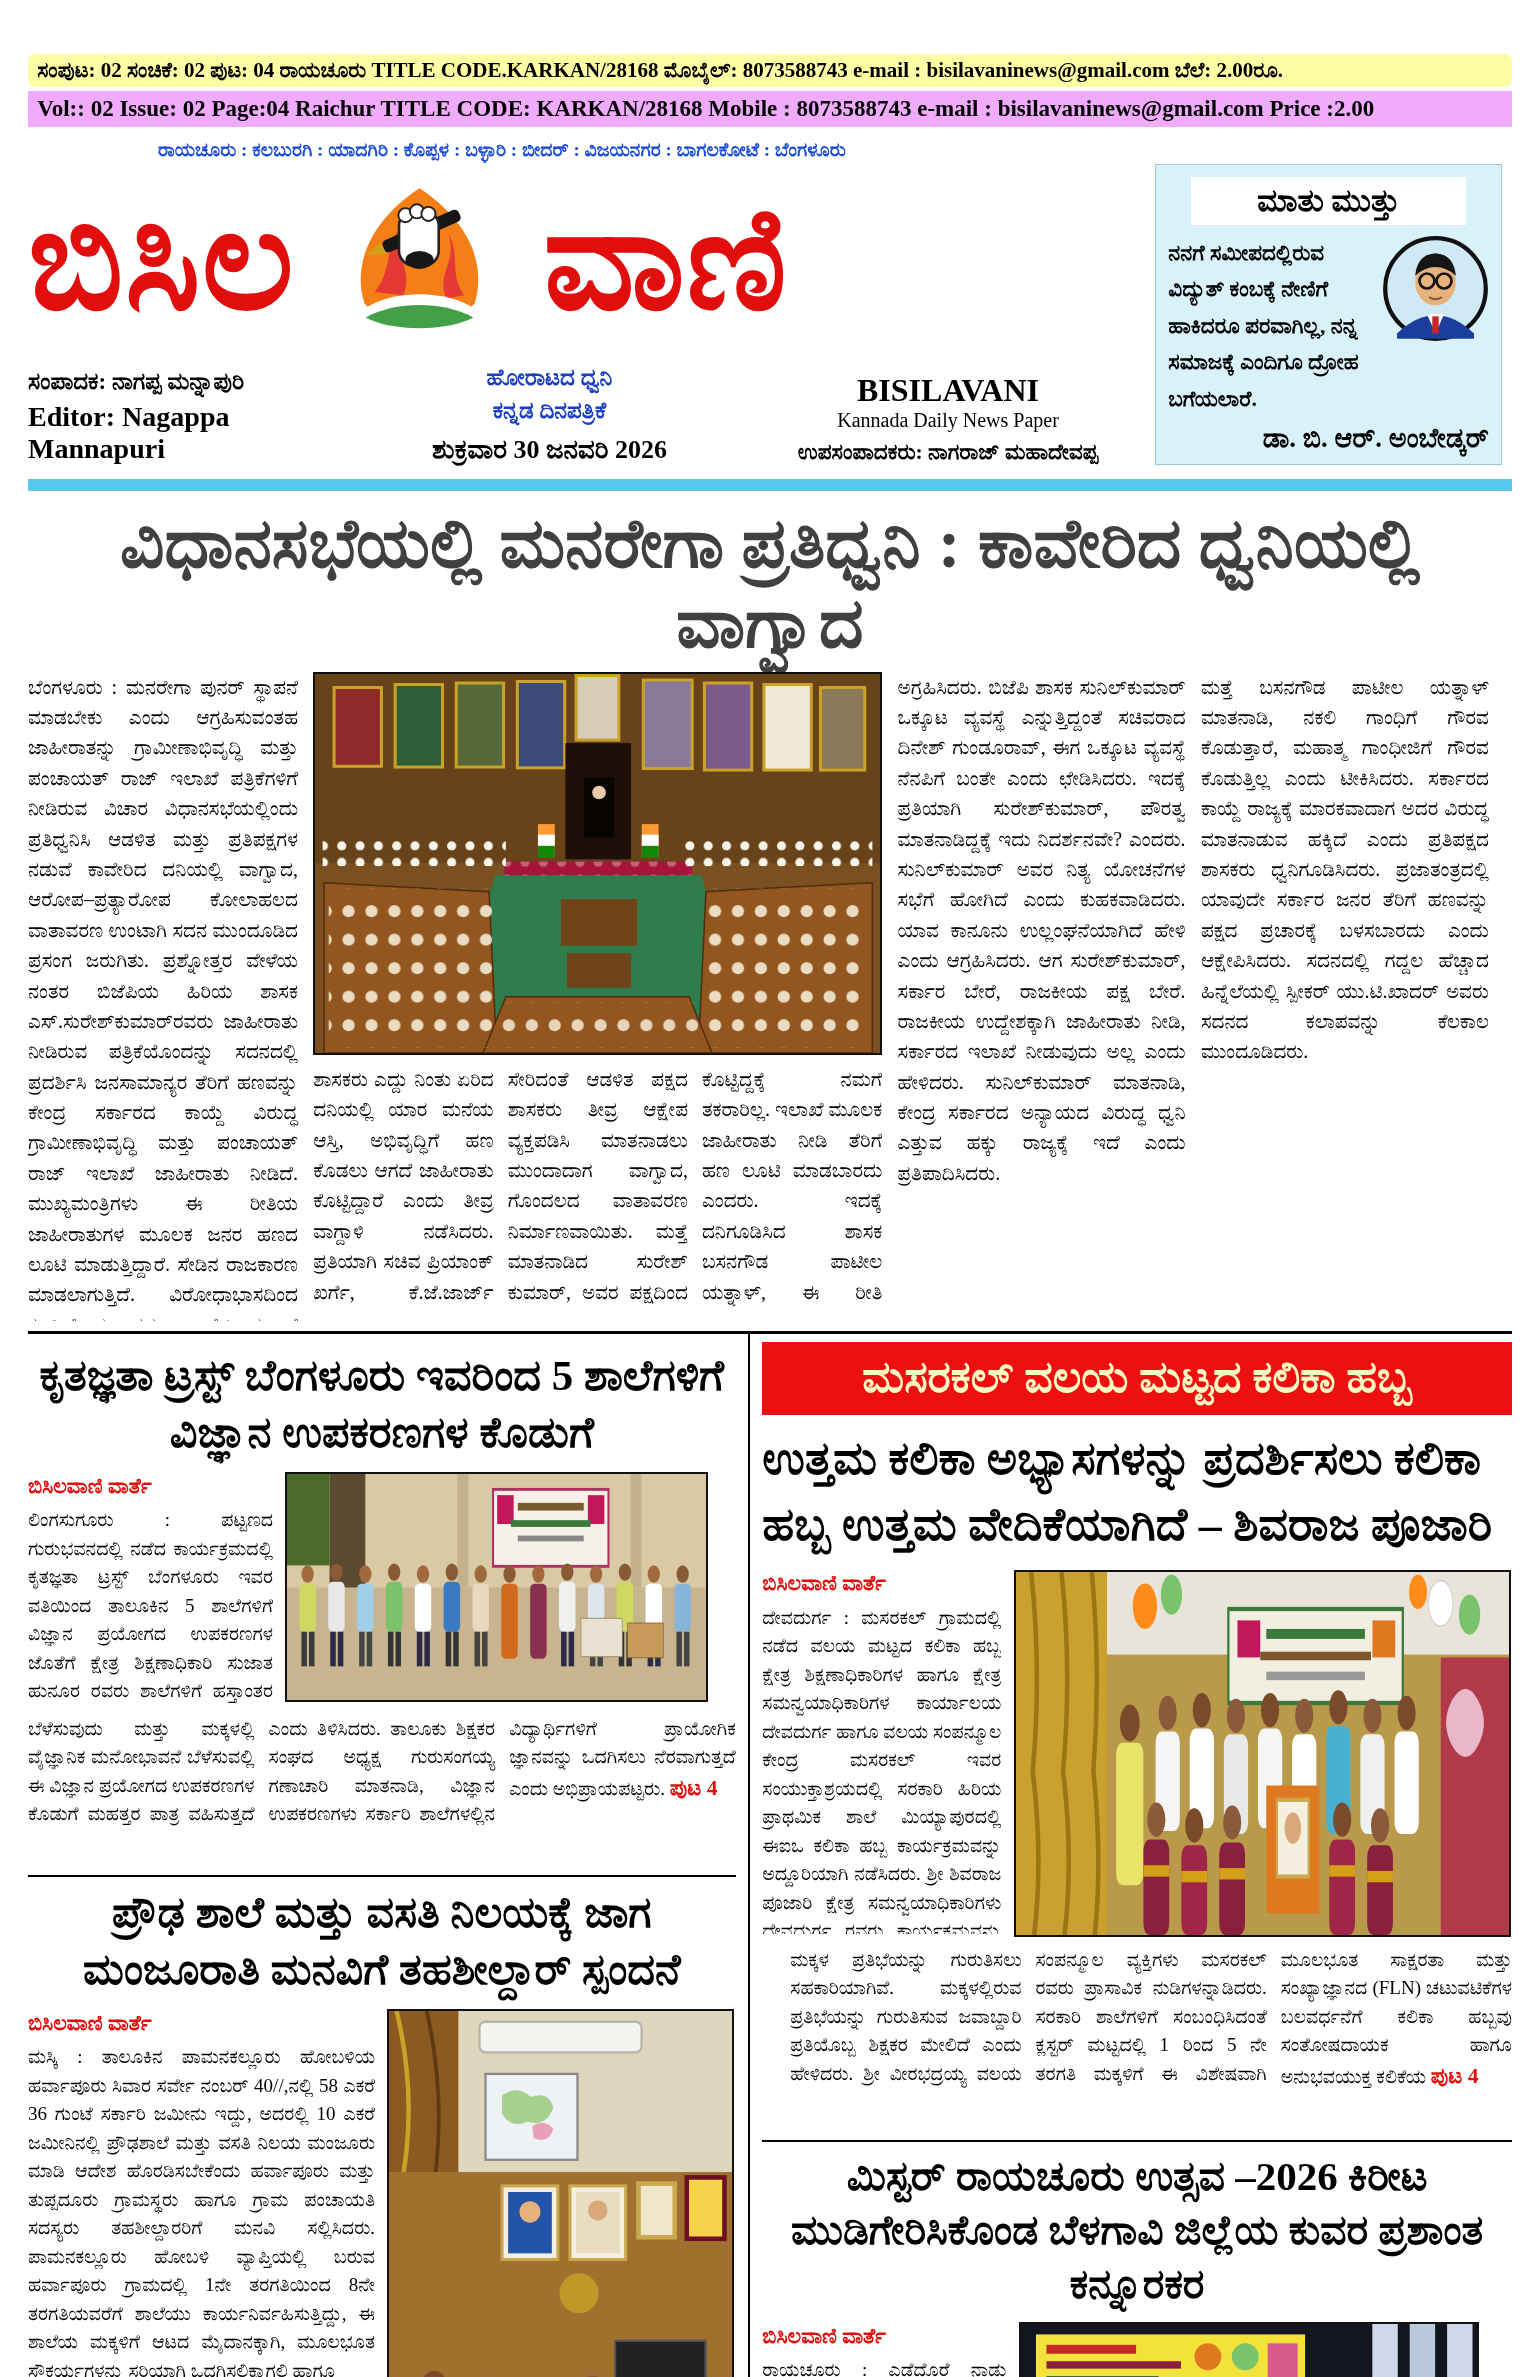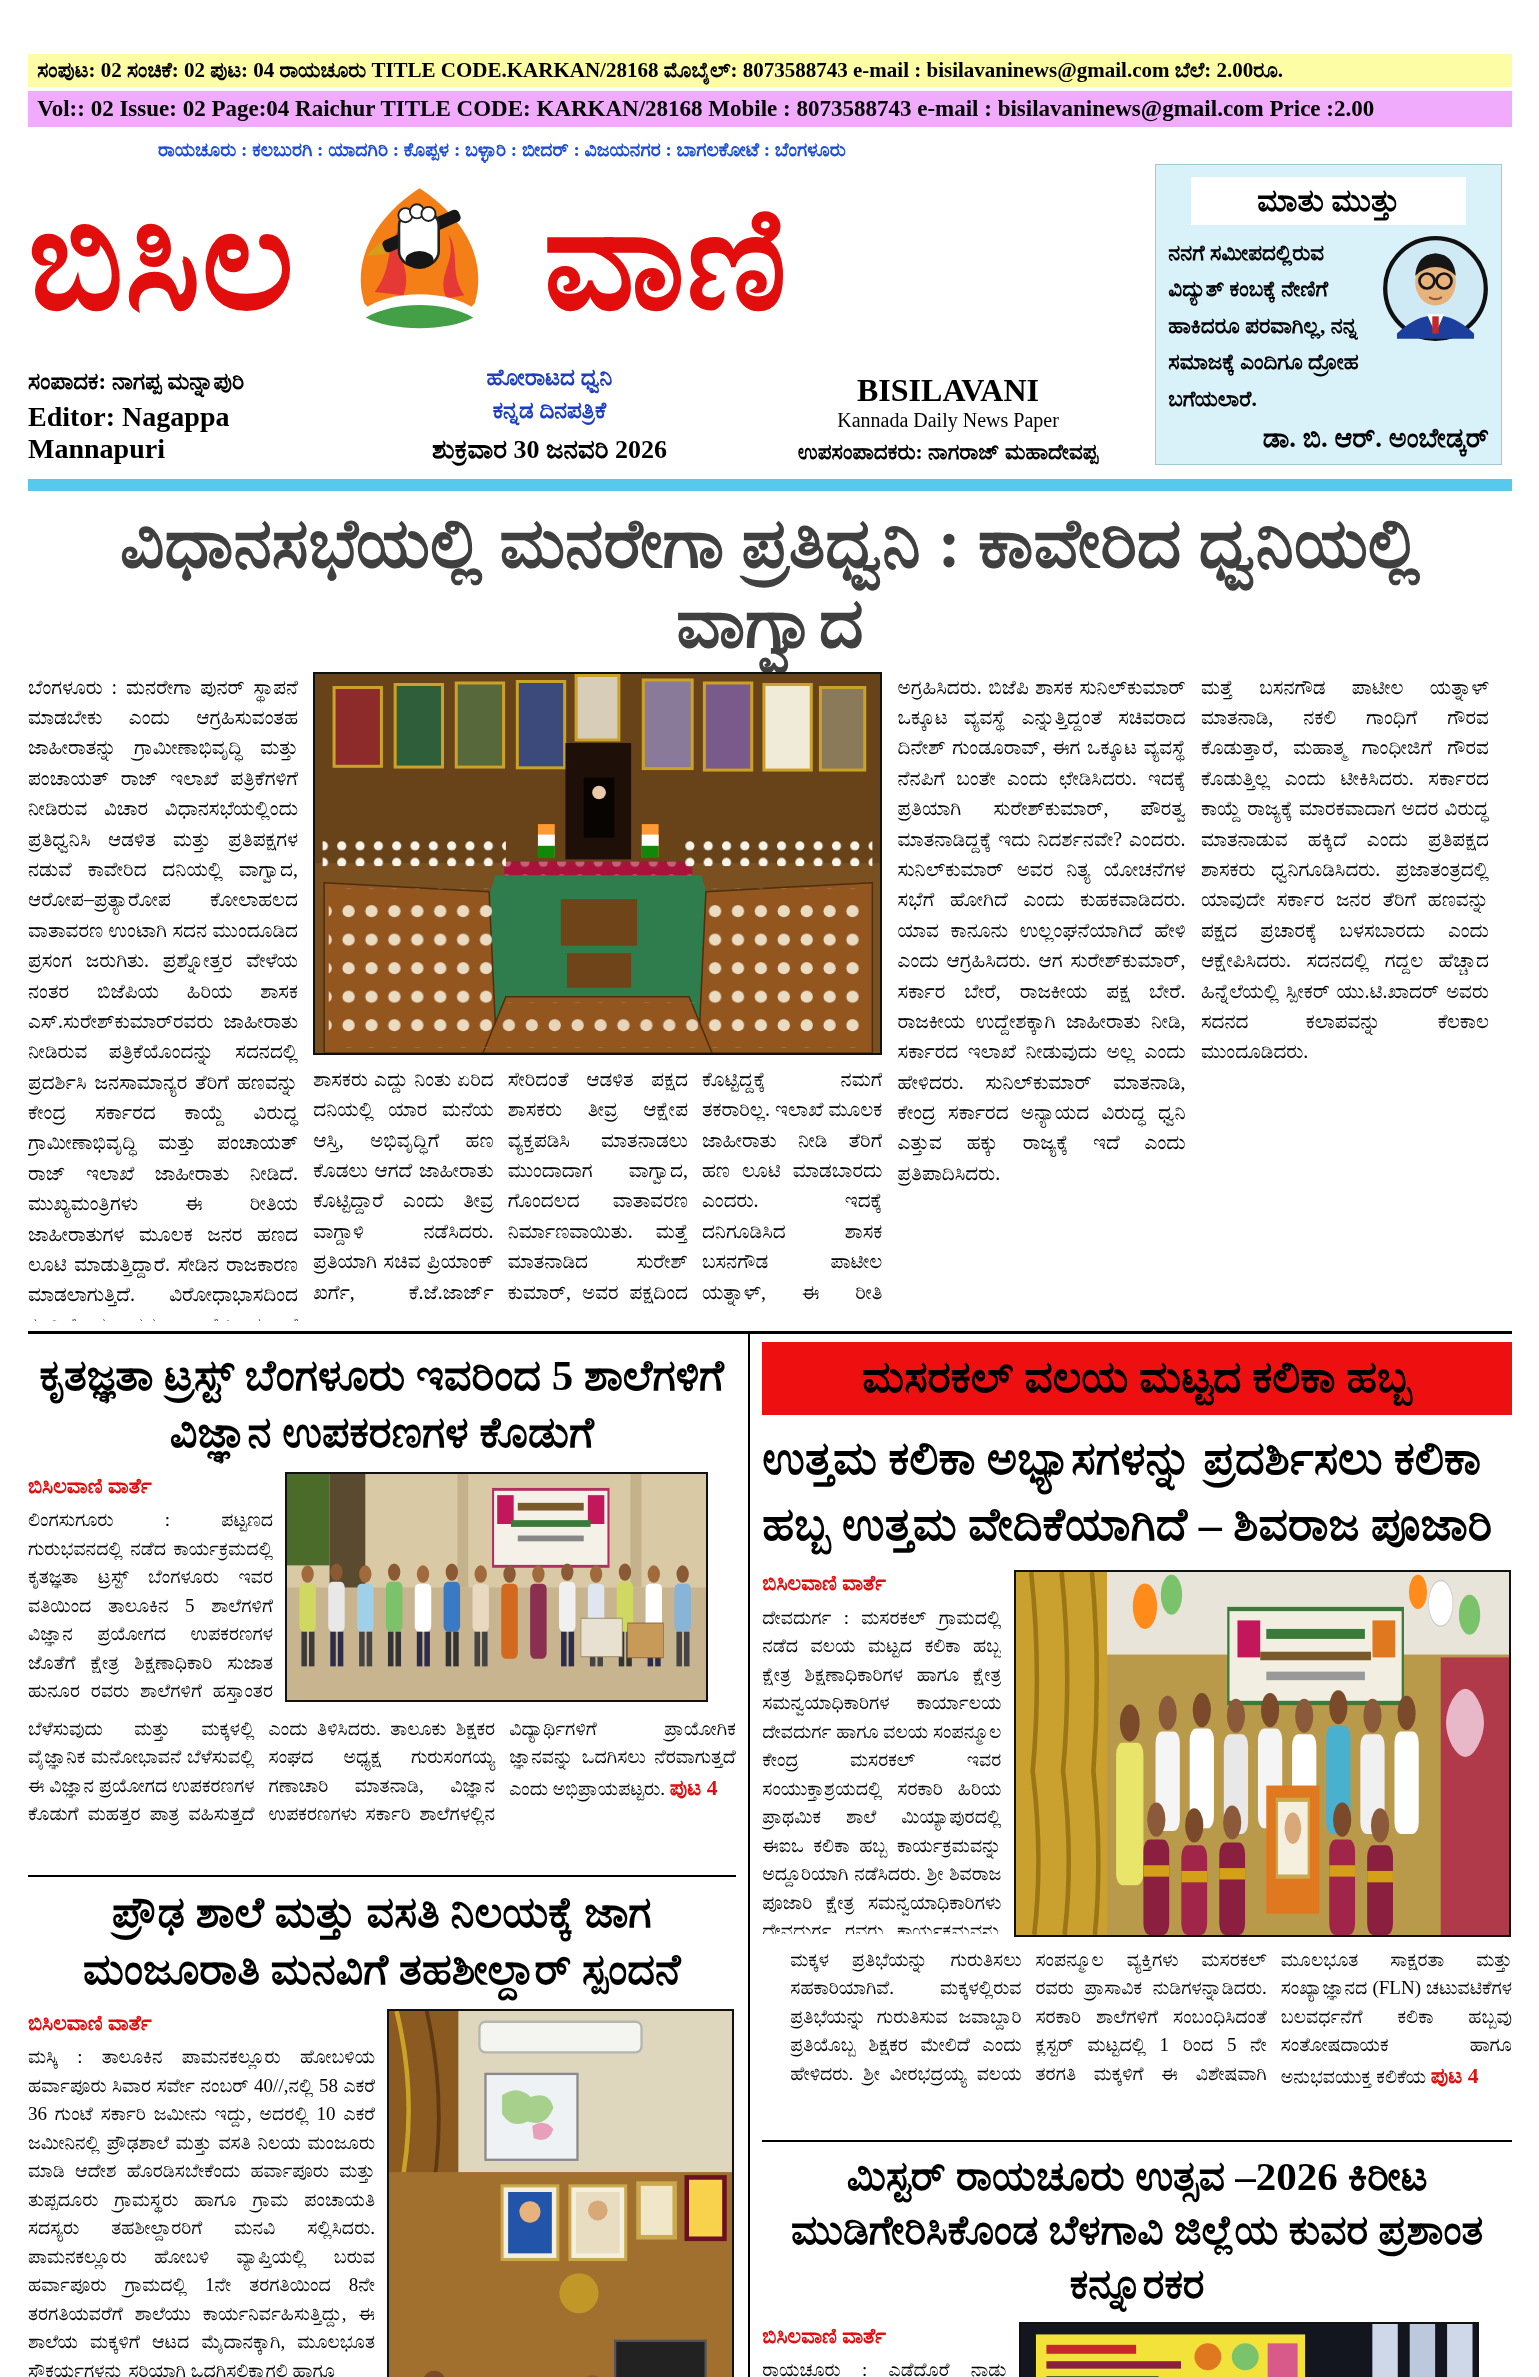--- a/index.html
+++ b/index.html
@@ -1,21 +1,21 @@
 <!DOCTYPE html>
 <html style="font-size:12.3px"><head>
 <meta charset="utf-8">
 <style>
   html,body{margin:0;padding:0;background:#9a9a9a;}
   .page{position:relative;width:1540px;height:2377px;margin:0 auto;background:#ffffff;
         font-family:"Liberation Serif","DejaVu Sans",serif;color:#000;overflow:hidden;}
   .inner{padding:54px 28px 0 28px;}
   
   .bar{font-weight:bold;padding:3.8px 9.2px;line-height:1.2;white-space:nowrap;overflow:hidden;}
-  .bar-kn{background:#fdfda6;font-size:21px;}
+  .bar-kn{background:#fdfda6;font-size:21px;border-radius:7px;}
   .bar-en{background:#f0abfc;font-size:23px;margin-top:4.6px;font-family:Liberation Serif, serif;}
   
   .cities{color:#1d4ed8;font-weight:bold;font-size:19px;margin:12.3px 0 0 130px;}
   
   .masthead{display:flex;margin-top:3.1px;}
   .m-left{width:1127px;}
   .title-row{display:flex;align-items:center;height:192px;overflow:hidden;gap:20px;}
   .title-word{color:#e20d0d;font-weight:bold;font-size:142px;line-height:1;letter-spacing:1.5px;white-space:nowrap;}
   .logo{width:199px;height:192px;flex:0 0 auto;margin:0 4.6px;}
   .info-row{display:flex;align-items:flex-end;margin-top:4.6px;}
@@ -51,21 +51,21 @@
   .second-row{display:flex;margin-top:0;}
   .left-stack{width:722px;flex:0 0 auto;border-right:2.3px solid #000;padding:7.7px 12.3px 0 0;box-sizing:border-box;}
   .right-stack{flex:1;padding:7.7px 0 0 12.3px;}
   .story-headline{font-weight:bold;font-size:43px;text-align:center;line-height:1.32;margin:6.1px 0 10.7px;}
   .byline{color:#e20d0d;font-weight:bold;font-size:21px;margin:1.5px 0 7.7px;}
   .body-text{font-size:19px;line-height:1.5;text-align:justify;}
   .flex-row{display:flex;gap:12.3px;}
   .cols3{column-count:3;column-gap:14px;overflow:hidden;margin-top:9.2px;}
   .cont{color:#e20d0d;font-weight:bold;font-size:21.5px;white-space:nowrap;}
   .rule{border-bottom:2.3px solid #000;margin:10.7px 0 7.7px;}
-  .banner-headline{background:#ee1010;color:#000000;font-weight:bold;font-size:44px;text-align:center;
+  .banner-headline{background:#ee1010;color:#fef9c3;font-weight:bold;font-size:44px;text-align:center;
                    padding:12.3px 6.1px;line-height:1.1;}
   .sub-headline{font-weight:bold;font-size:46px;line-height:1.45;margin:10.7px 0;}
 </style>
 </head>
 <body>
 
 <div class="page">
   <div class="inner">
 
     <div class="bar bar-kn">ಸಂಪುಟ: 02 ಸಂಚಿಕೆ: 02 ಪುಟ: 04 ರಾಯಚೂರು  TITLE CODE.KARKAN/28168  ಮೊಬೈಲ್: 8073588743   e-mail : bisilavaninews@gmail.com   ಬೆಲೆ: 2.00ರೂ.</div>

